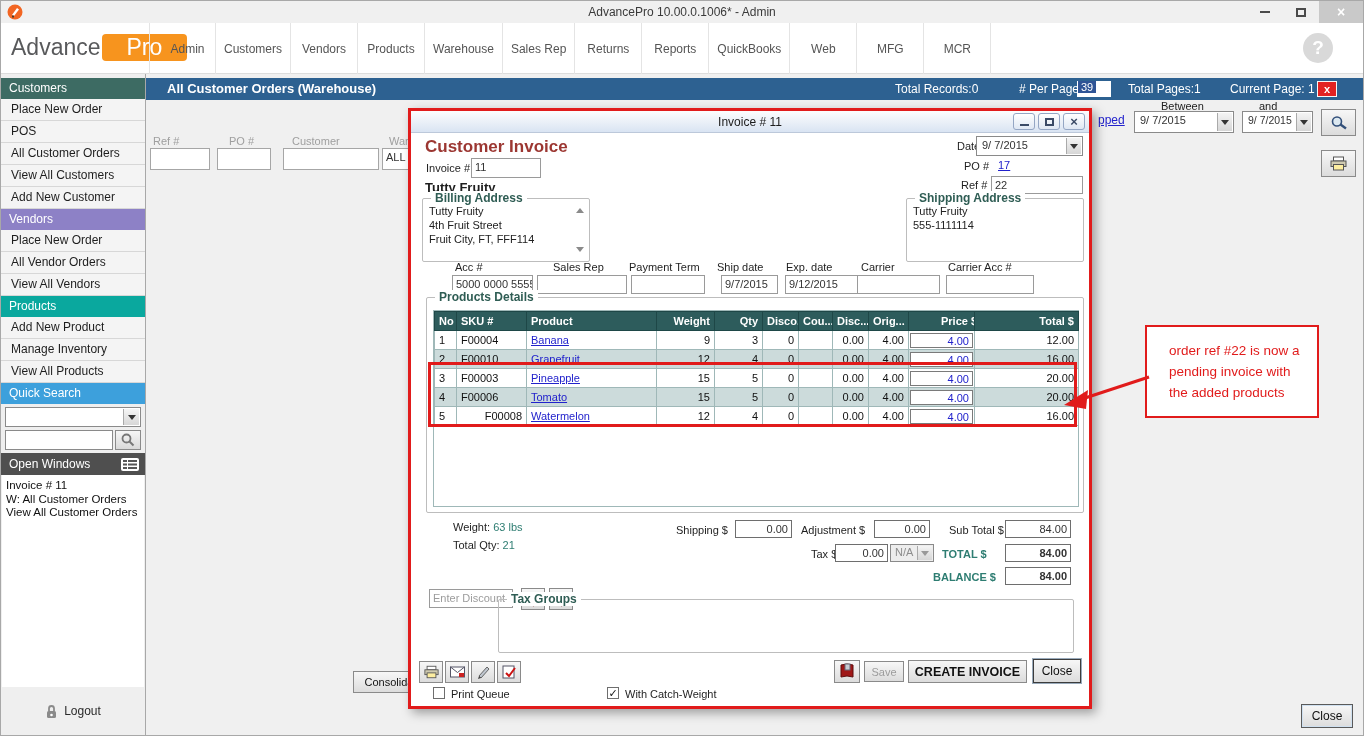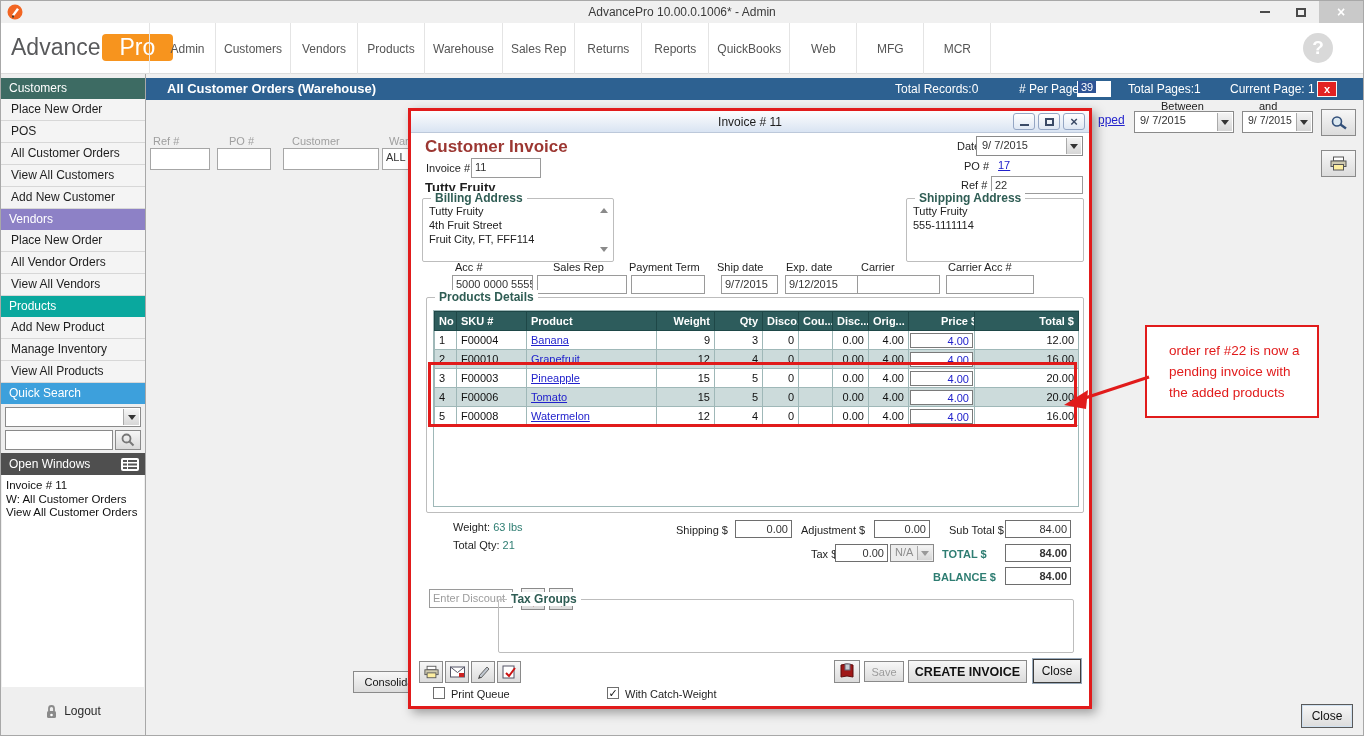--- a/index.html
+++ b/index.html
@@ -10,21 +10,21 @@
   .titlebar{position:absolute;left:0;top:0;width:100%;height:22px;background:#f0f0f0;}
   .title-text{position:absolute;left:0;right:0;top:4px;text-align:center;font-size:12px;color:#3a3a3a;}
   .win-controls{position:absolute;right:0;top:0;height:22px;display:flex;}
   .win-btn{width:36px;height:22px;display:flex;align-items:center;justify-content:center;cursor:pointer;}
   .g-min{width:10px;height:2px;background:#4a4a4a;}
   .g-max{width:10px;height:9px;border:2px solid #4a4a4a;background:#f0f0f0;}
   .win-close{background:#c9c9c9;color:#fff;font-size:14px;font-weight:bold;width:44px;}
   
   .navbar{position:absolute;left:0;top:22px;width:100%;height:51px;background:#fff;border-bottom:1px solid #ddd;}
   .logo{position:absolute;left:10px;top:11px;font-size:23px;color:#58595b;}
-  .logo .pro{display:inline-block;background:#f7941e;color:#fff;border-radius:4px;padding:0 18px;margin-left:1px;}
+  .logo .pro{display:inline-block;background:#f7941e;color:#fff;border-radius:4px;padding:0 25px;margin-left:1px;}
   .nav-items{position:absolute;left:148px;top:0;height:51px;display:flex;}
   .nav-item{min-width:67px;padding:0 8px;display:flex;align-items:center;justify-content:center;
             font-size:12px;color:#555;border-right:1px solid #e4e4e4;cursor:pointer;}
   .nav-item:first-child{border-left:1px solid #e4e4e4;padding-left:18px;}
   .help-circle{position:absolute;right:30px;top:10px;width:30px;height:30px;border-radius:50%;
                background:#d9d9d9;color:#fff;font-weight:bold;font-size:19px;display:flex;
                align-items:center;justify-content:center;cursor:pointer;}
   
   .sidebar{position:absolute;left:0;top:73px;width:145px;bottom:0;background:#efefef;
            border-right:1px solid #a8a8a8;display:flex;flex-direction:column;padding-top:4px;}
@@ -270,21 +270,21 @@
     <div class="tb" style="left:60px;top:47px;width:70px;height:20px">11</div>
 
     <div class="lbl" style="left:553px;top:49px">PO #</div>
     <span class="link" style="position:absolute;left:587px;top:48px;font-size:11px">17</span>
 
     <div class="lbl" style="left:14px;top:69px;font-size:13px;font-weight:bold">Tutty Fruity</div>
 
     <div class="lbl" style="left:550px;top:68px">Ref #</div>
     <div class="tb" style="left:580px;top:65px;width:92px;height:18px">22</div>
 
-    <div class="fs" style="left:11px;top:87px;width:192px;height:64px">
+    <div class="fs" style="left:11px;top:87px;width:168px;height:64px">
       <span class="legend">Billing Address</span>
       <div class="addr">
           <div>Tutty Fruity</div>
           <div>4th Fruit Street</div>
           <div>Fruit City, FT, FFF114</div>
         </div>
       <div class="scroll-arr" style="top:9px;border-bottom:5px solid #8a8a8a"></div>
       <div class="scroll-arr" style="bottom:9px;border-top:5px solid #8a8a8a"></div>
     </div>
     <div class="fs" style="left:495px;top:87px;width:178px;height:64px">
@@ -399,21 +399,21 @@
                 <td style="text-align: right;"></td>
                 <td style="text-align: right;">0.00</td>
                 <td style="text-align: right;">4.00</td>
                 <td style="text-align: right; padding: 1px;">
                   <div class="price-box">4.00</div>
                 </td>
                 <td style="text-align: right;">20.00</td>
               </tr>
               <tr>
                 <td style="text-align: left;">5</td>
-                <td style="text-align: left; margin-left: 17px;">F00008</td>
+                <td style="text-align: right; margin-left: 17px;">F00008</td>
                 <td style="text-align: left;"><a class="link">Watermelon</a></td>
                 <td style="text-align: right;">12</td>
                 <td style="text-align: right;">4</td>
                 <td style="text-align: right;">0</td>
                 <td style="text-align: right;"></td>
                 <td style="text-align: right;">0.00</td>
                 <td style="text-align: right;">4.00</td>
                 <td style="text-align: right; padding: 1px;">
                   <div class="price-box">4.00</div>
                 </td>

